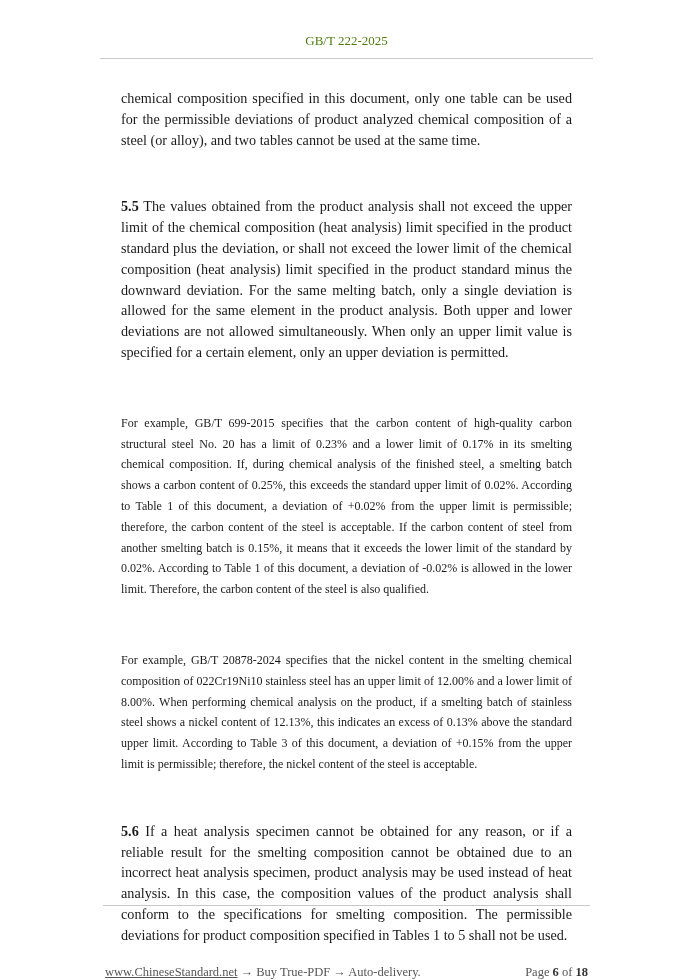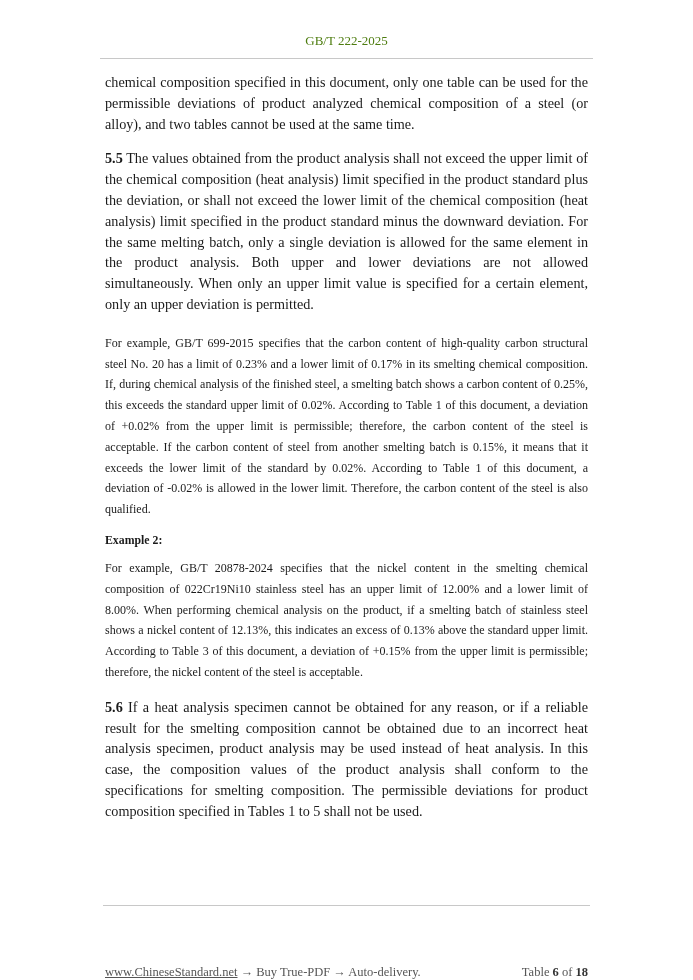--- a/index.html
+++ b/index.html
@@ -2,21 +2,21 @@
 <html><head>
 <meta charset="utf-8">
 <style>
   html, body { margin:0; padding:0; background:#ffffff; }
   body { width:693px; height:980px; position:relative; overflow:hidden;
          font-family:"Liberation Serif", "DejaVu Serif", serif; color:#1a1a1a; }
   .header-title { position:absolute; top:33px; left:0; width:693px; text-align:center;
                   font-size:13px; color:#4d7c0f; }
   .header-rule { position:absolute; top:58px; left:100px; width:493px; height:1px; background:#c8c8c8; }
   .content { position:absolute; top:72px; left:105px; width:483px; }
-  p { margin:0; text-align:justify; }
+  p { margin:16px; text-align:justify; }
   .body-p { font-size:14.2px; line-height:20.8px; }
   .small-p { font-size:12px; line-height:20.8px; }
   .ex-head { font-size:11.8px; font-weight:bold; line-height:20px; }
   .num { font-weight:bold; }
   .gap-a { height:14px; }
   .gap-b { height:10px; }
   .gap-c { height:8px; }
   .footer-rule { position:absolute; top:905px; left:103px; width:487px; height:1px; background:#c8c8c8; }
   .footer { position:absolute; top:965px; left:105px; width:483px; font-size:12.5px; color:#555;
             display:flex; justify-content:space-between; }
@@ -30,24 +30,23 @@
 <div class="header-rule"></div>
 
 <div class="content">
   <p class="body-p">chemical composition specified in this document, only one table can be used for the permissible deviations of product analyzed chemical composition of a steel (or alloy), and two tables cannot be used at the same time.</p>
   <div class="gap-a"></div>
   <p class="body-p"><span class="num">5.5</span><span> The values obtained from the product analysis shall not exceed the upper limit of the chemical composition (heat analysis) limit specified in the product standard plus the deviation, or shall not exceed the lower limit of the chemical composition (heat analysis) limit specified in the product standard minus the downward deviation. For the same melting batch, only a single deviation is allowed for the same element in the product analysis. Both upper and lower deviations are not allowed simultaneously. When only an upper limit value is specified for a certain element, only an upper deviation is permitted.</span></p>
   <div class="gap-b"></div>
   <div class="gap-c"></div>
   <p class="small-p">For example, GB/T 699-2015 specifies that the carbon content of high-quality carbon structural steel No. 20 has a limit of 0.23% and a lower limit of 0.17% in its smelting chemical composition. If, during chemical analysis of the finished steel, a smelting batch shows a carbon content of 0.25%, this exceeds the standard upper limit of 0.02%. According to Table 1 of this document, a deviation of +0.02% from the upper limit is permissible; therefore, the carbon content of the steel is acceptable. If the carbon content of steel from another smelting batch is 0.15%, it means that it exceeds the lower limit of the standard by 0.02%. According to Table 1 of this document, a deviation of -0.02% is allowed in the lower limit. Therefore, the carbon content of the steel is also qualified.</p>
   <div class="gap-b"></div>
-  <p class="ex-head">Example 2:</p>
   <div class="gap-c"></div>
   <p class="small-p">For example, GB/T 20878-2024 specifies that the nickel content in the smelting chemical composition of 022Cr19Ni10 stainless steel has an upper limit of 12.00% and a lower limit of 8.00%. When performing chemical analysis on the product, if a smelting batch of stainless steel shows a nickel content of 12.13%, this indicates an excess of 0.13% above the standard upper limit. According to Table 3 of this document, a deviation of +0.15% from the upper limit is permissible; therefore, the nickel content of the steel is acceptable.</p>
   <div class="gap-a"></div>
   <p class="body-p"><span class="num">5.6</span><span> If a heat analysis specimen cannot be obtained for any reason, or if a reliable result for the smelting composition cannot be obtained due to an incorrect heat analysis specimen, product analysis may be used instead of heat analysis. In this case, the composition values of the product analysis shall conform to the specifications for smelting composition. The permissible deviations for product composition specified in Tables 1 to 5 shall not be used.</span></p>
 </div>
 
 <div class="footer-rule"></div>
 <div class="footer">
   <span><a>www.ChineseStandard.net</a><span> → Buy True-PDF → Auto-delivery.</span></span>
-  <span><span>Table</span> <b>6</b> <span>of</span> <b>18</b></span>
+  <span><span>Page</span> <b>6</b> <span>of</span> <b>18</b></span>
 </div>
 
 </body></html>

